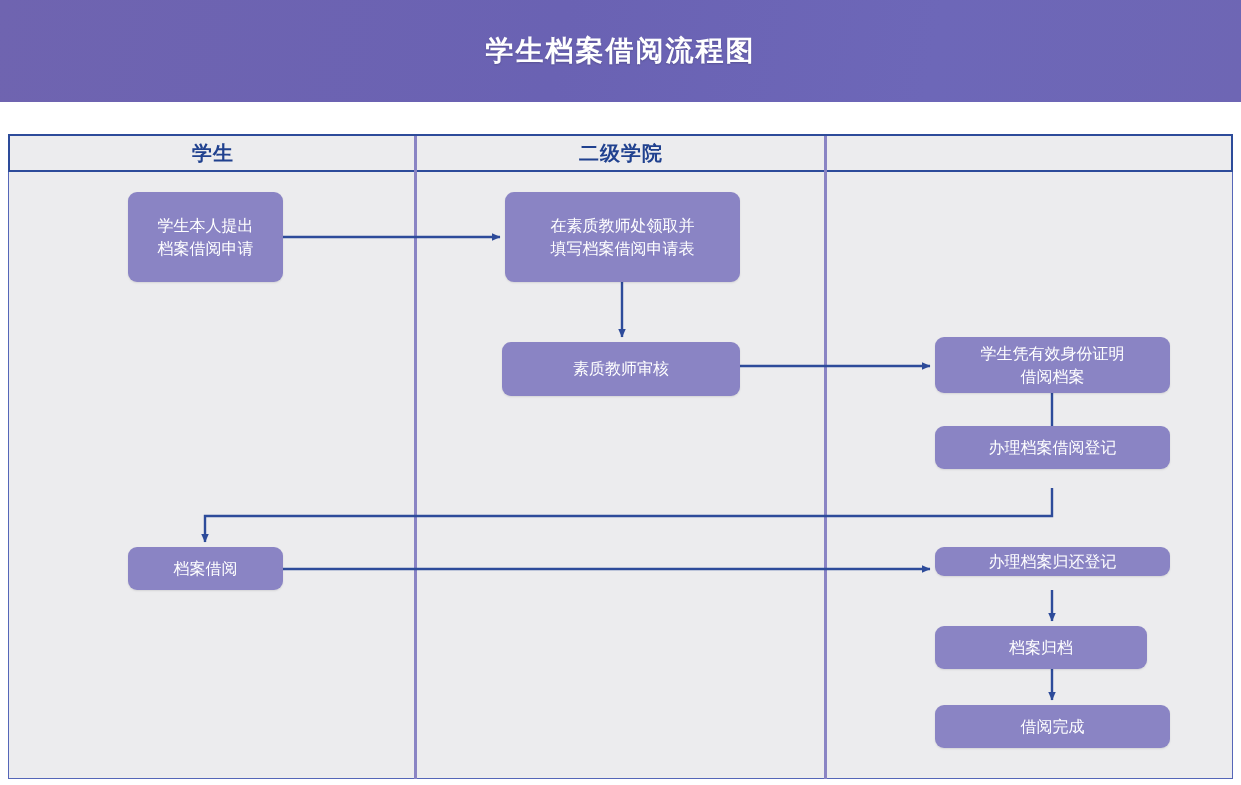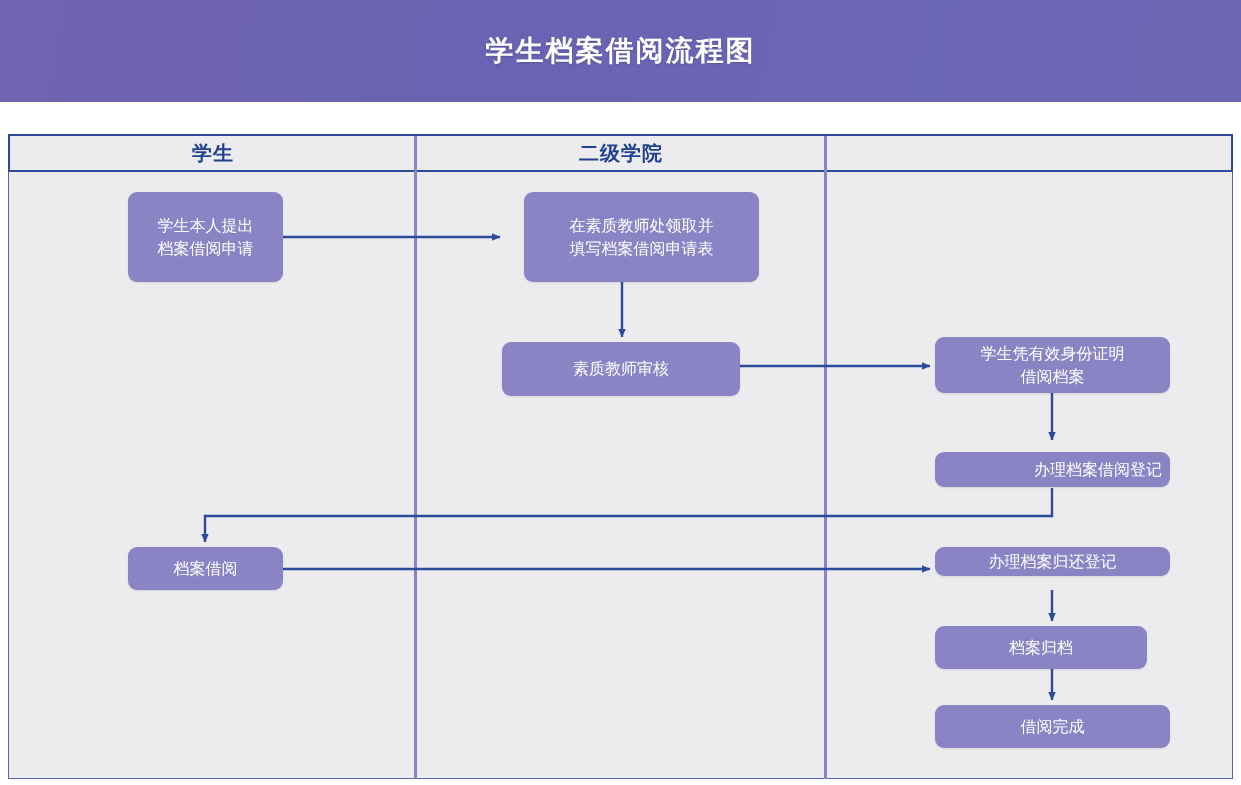--- a/index.html
+++ b/index.html
@@ -108,24 +108,24 @@
     color: #ffffff;
     font-size: 16px;
     line-height: 1.45;
     padding: 4px 8px;
     box-shadow: 0 1px 2px rgba(0,0,0,0.10);
   }
   .node .node-label { white-space: pre-line; display: block; }
 
   
   #node-student-apply   { left: 128px; top: 192px; width: 155px; height: 90px; }
-  #node-collect-form    { left: 505px; top: 192px; width: 235px; height: 90px; margin-left: 19px; }
+  #node-collect-form    { left: 505px; top: 192px; width: 235px; height: 90px; }
   #node-teacher-review  { left: 502px; top: 342px; width: 238px; height: 54px; }
   #node-verify-identity { left: 935px; top: 337px; width: 235px; height: 56px; }
-  #node-borrow-register { left: 935px; top: 452px; width: 235px; height: 35px; justify-content: flex-end; }
+  #node-borrow-register { left: 935px; top: 426px; width: 235px; height: 43px; }
   #node-archive-borrow  { left: 128px; top: 547px; width: 155px; height: 43px; }
   #node-return-register { left: 935px; top: 547px; width: 235px; height: 29px; }
   #node-archive-file    { left: 935px; top: 626px; width: 212px; height: 43px; }
   #node-borrow-done     { left: 935px; top: 705px; width: 235px; height: 43px; }
 
   
   #connector-layer {
     position: absolute;
     left: 0;
     top: 0;

